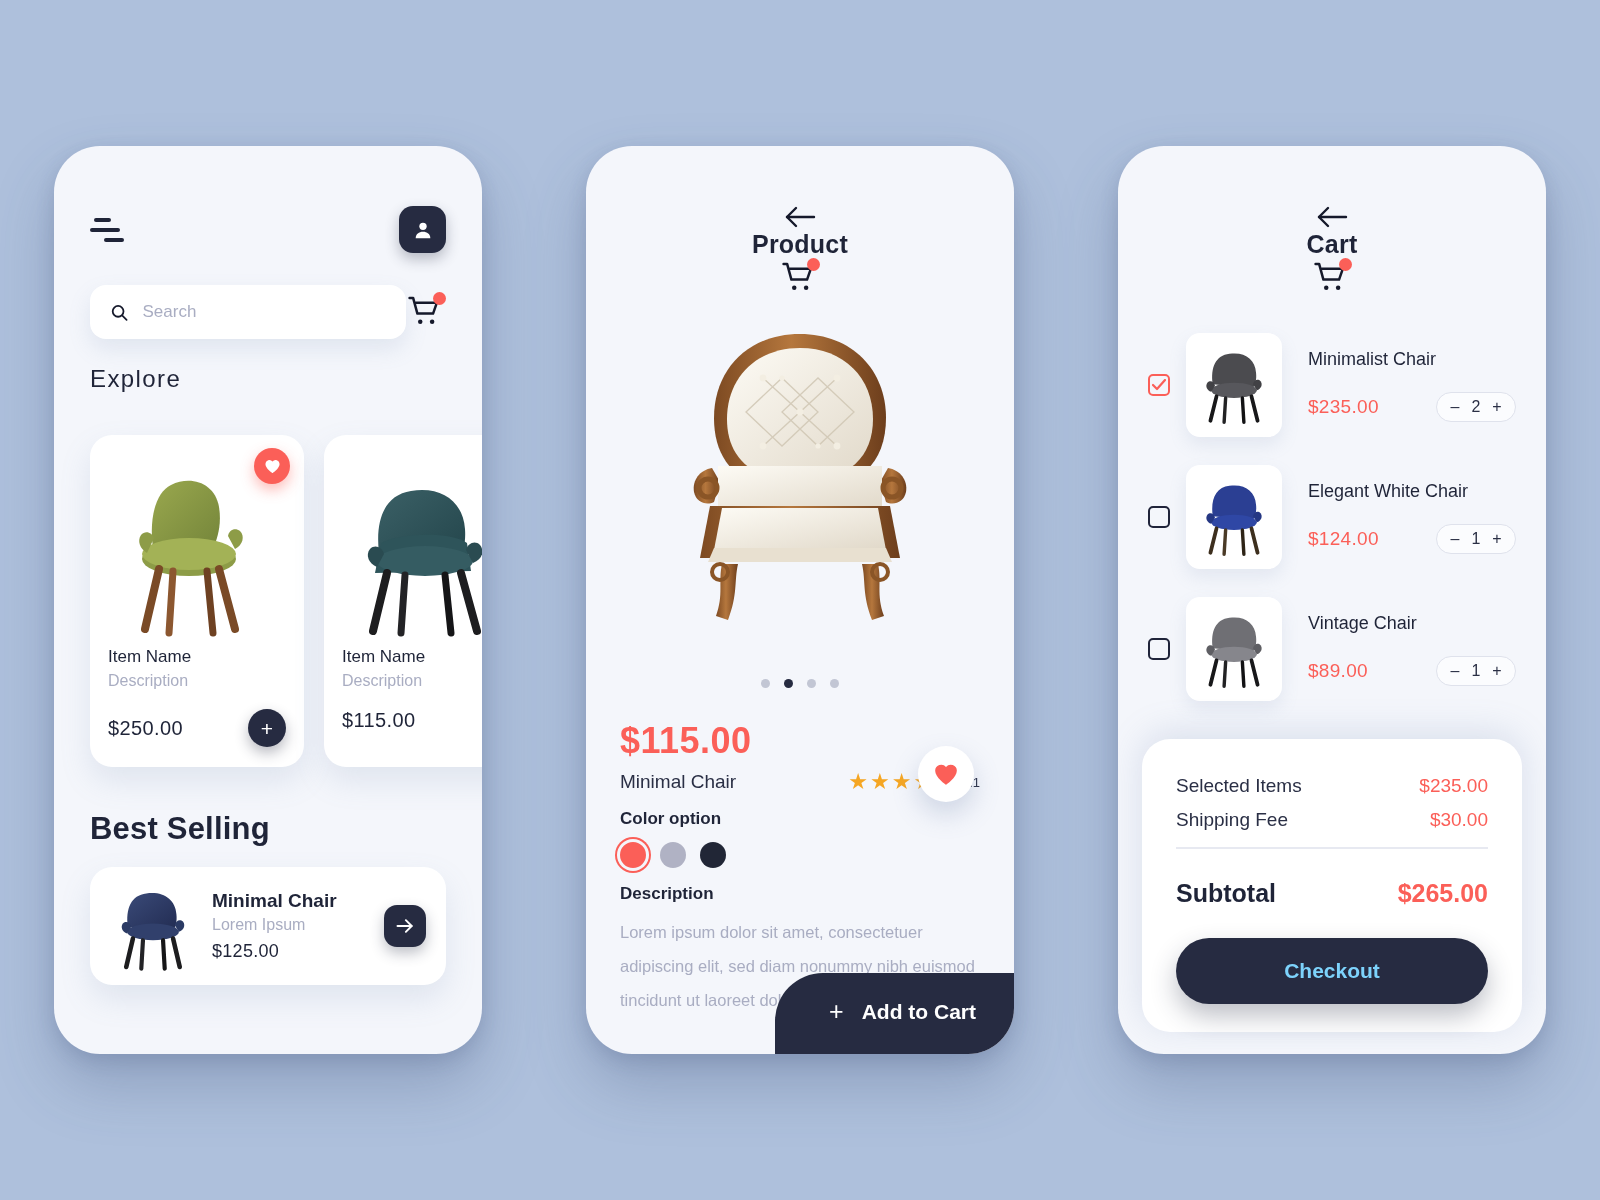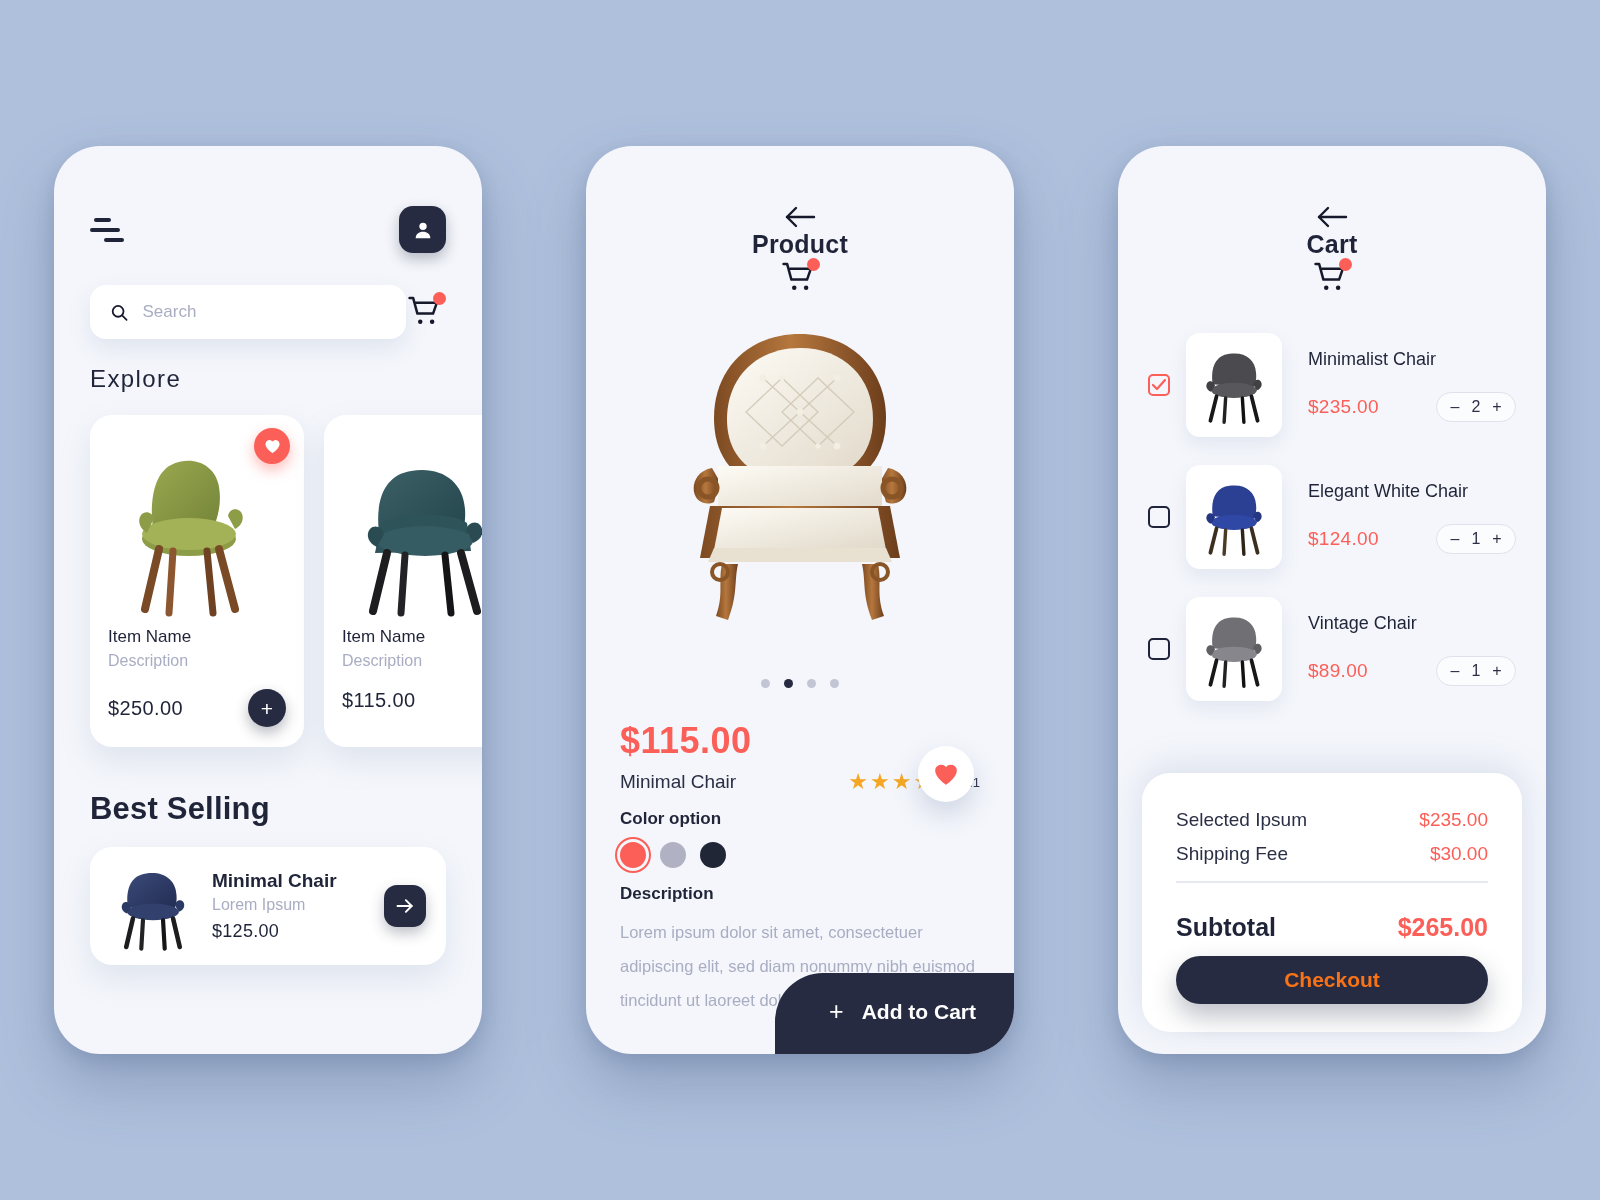--- a/index.html
+++ b/index.html
@@ -97,20 +97,21 @@
     padding: 22px 0 0 36px;
   }
   .p-card {
     flex: 0 0 auto;
     width: 214px;
     background: #fff;
     border-radius: 22px;
     padding: 16px 18px 20px 18px;
     box-shadow: 0 14px 30px rgba(120,140,180,.17);
     position: relative;
+    margin-top: 20px;
   }
   .p-thumb { height: 188px; display:flex; align-items:flex-end; justify-content:center; }
   .p-name { font-size: 17px; color: #1f2438; margin-top: 8px; }
   .p-desc { font-size: 16px; color: #a9adc2; margin-top: 5px; }
   .p-foot { display:flex; align-items:center; justify-content:space-between; margin-top: 19px; }
   .p-price { font-size: 20px; color: #1f2438; letter-spacing: .4px; }
   .add-btn {
     width: 38px; height: 38px; border-radius: 50%;
     background: #262b41; color:#fff;
     display:flex; align-items:center; justify-content:center;
@@ -236,23 +237,23 @@
     padding: 36px 34px 28px 34px;
     box-shadow: 0 -6px 34px rgba(120,140,180,.22);
   }
   .s-row { display:flex; justify-content:space-between; align-items:center; margin-bottom: 12px; }
   .s-lab { font-size: 19px; color:#2a2f45; }
   .s-val { font-size: 19px; color:#fb5f58; }
   .s-div { height: 1.6px; background:#e7e9f1; margin: 16px 0 30px 0; }
   .s-row.total .s-lab { font-size: 25px; font-weight:700; color:#1f2438; }
   .s-row.total .s-val { font-size: 25px; font-weight:700; color:#fb5f58; }
   .checkout-btn {
-    margin-top: 14px;
-    height: 48px; border-radius: 33px;
-    background:#262b41; color:#f97316;
+    margin-top: 30px;
+    height: 66px; border-radius: 33px;
+    background:#262b41; color:#7dd3fc;
     font-size: 21px; font-weight:700;
     display:flex; align-items:center; justify-content:center;
     cursor:pointer;
     box-shadow: 0 12px 26px rgba(38,43,65,.3);
   }
 </style>
 </head>
 <body>
 
 <div class="stage">
@@ -612,21 +613,21 @@
               <span>+</span>
             </div>
           </div>
         </div>
       </div>
 
     </div>
 
     <div class="summary">
       <div class="s-row">
-        <div class="s-lab">Selected Ipsum</div>
+        <div class="s-lab">Selected Items</div>
         <div class="s-val">$235.00</div>
       </div>
       <div class="s-row">
         <div class="s-lab">Shipping Fee</div>
         <div class="s-val">$30.00</div>
       </div>
       <div class="s-div"></div>
       <div class="s-row total">
         <div class="s-lab">Subtotal</div>
         <div class="s-val">$265.00</div>

